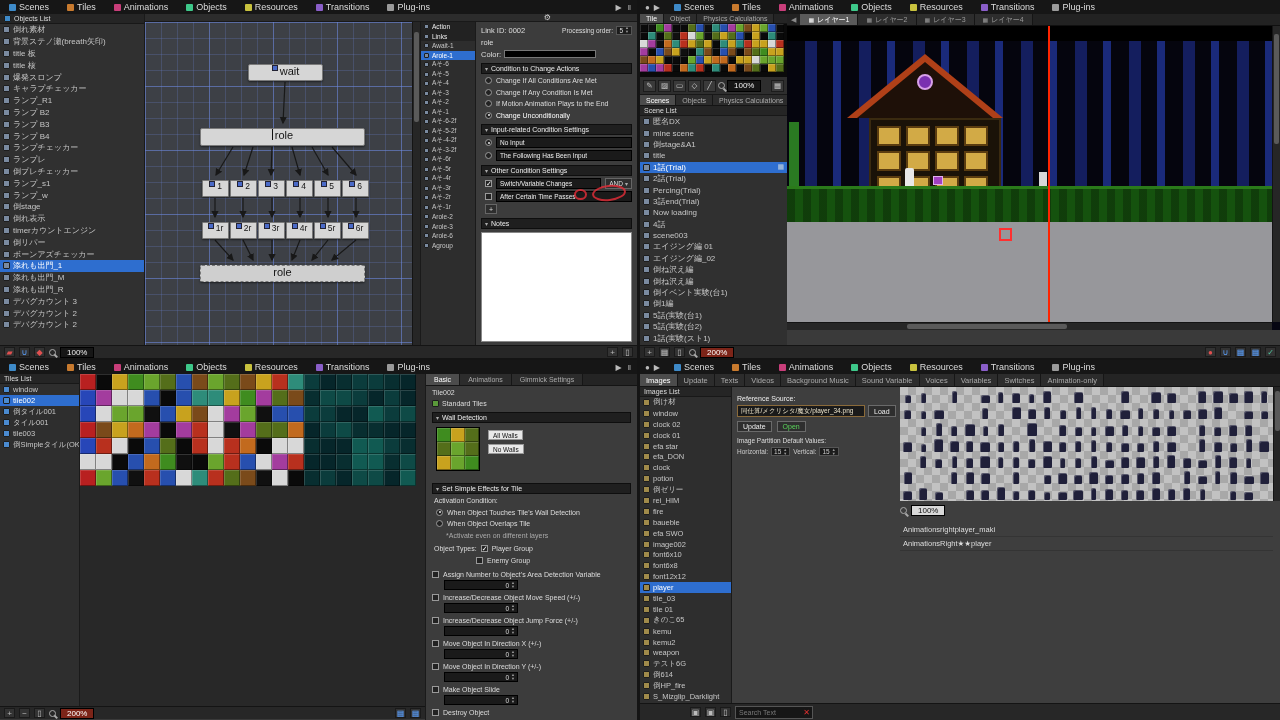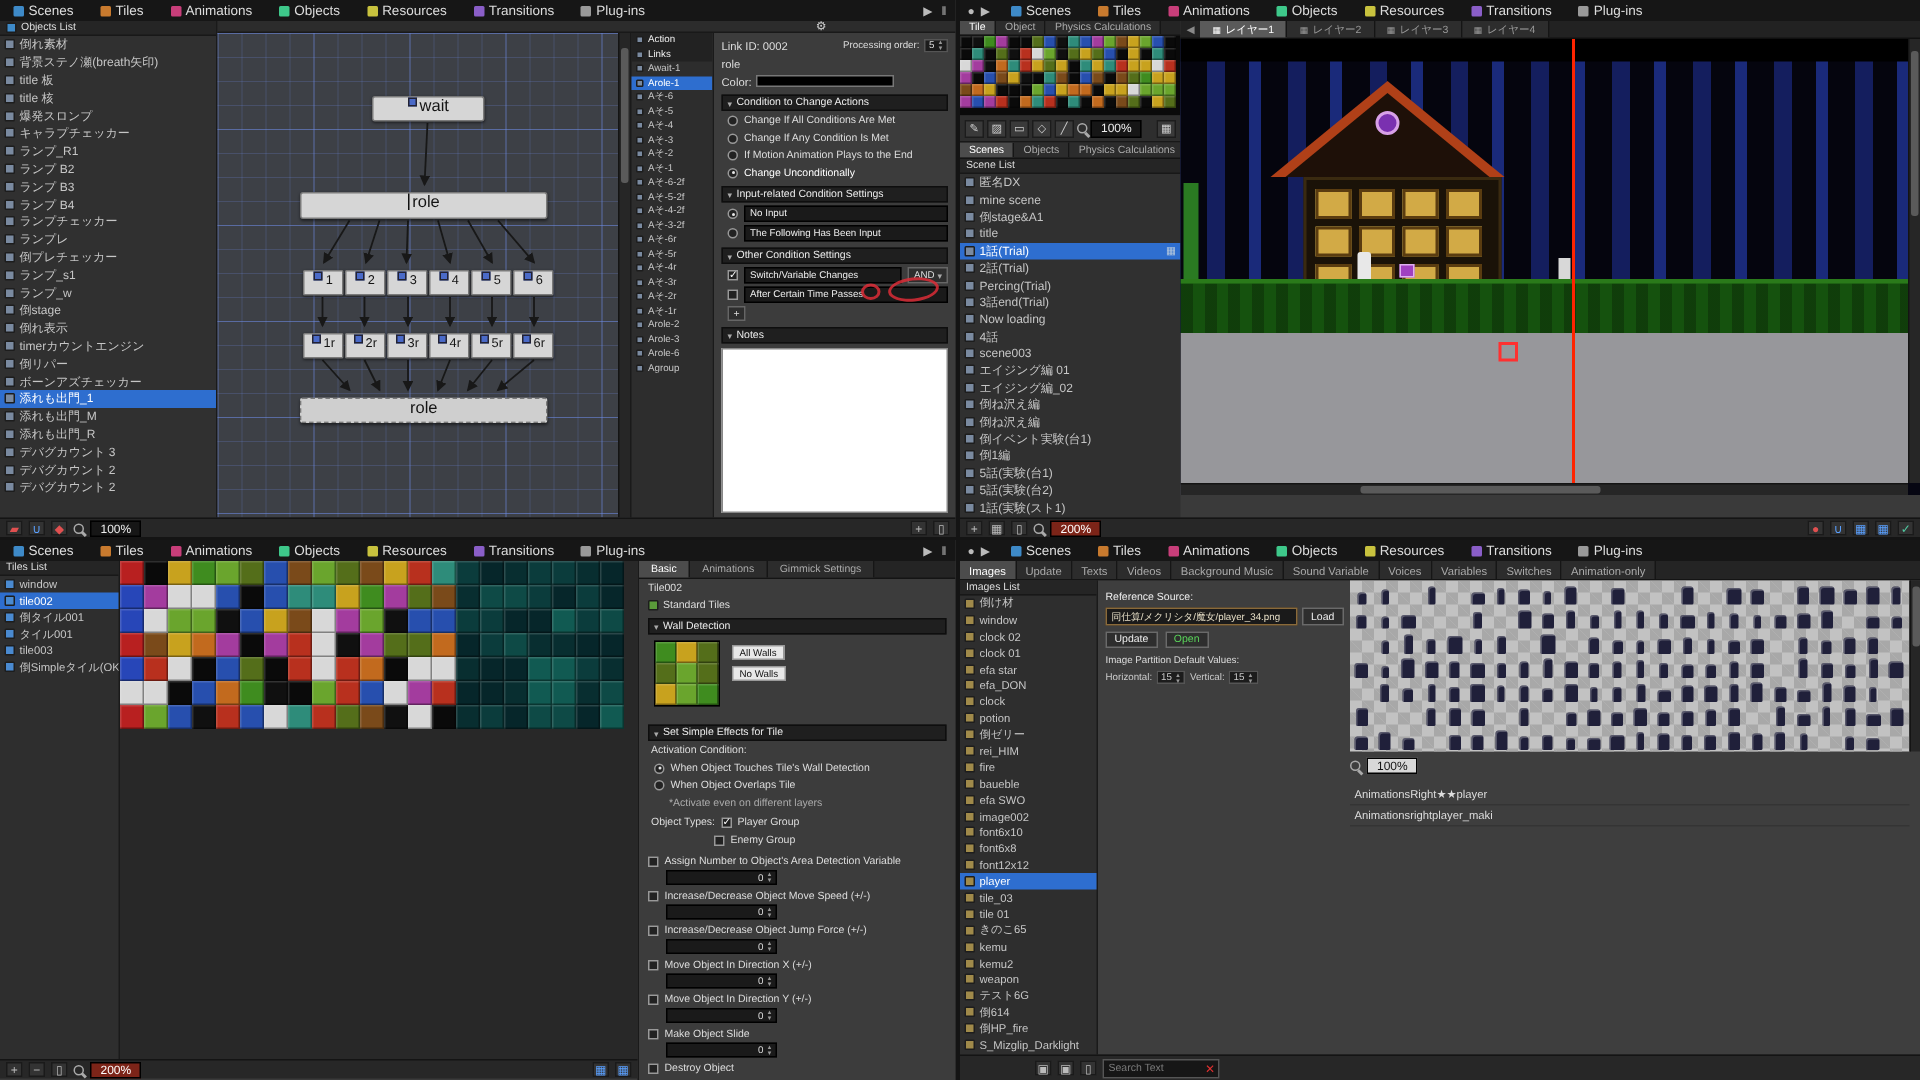--- a/index.html
+++ b/index.html
@@ -2098,24 +2098,24 @@
       <div class="vscroll" style="left:541px;top:0;height:114px">
           <div class="thumb" style="top:4px;height:40px"></div>
         </div>
       <div class="abs" style="left:168px;top:118px;display:flex;align-items:center;gap:4px">
         <span class="mag"></span>
         <span class="zoom-box" style="background:#d8d8d8;color:#111">100%</span>
       </div>
       <div class="abs" style="left:168px;top:136px;width:373px">
 
           <div class="anim-row">
+            <span>Animationsrightplayer_maki</span>
+          </div>
+          <div class="anim-row">
             <span>AnimationsRight★★player</span>
-          </div>
-          <div class="anim-row">
-            <span>Animationsrightplayer_maki</span>
           </div>
         </div>
     </div>
 
     <div class="statusbar" style="left:0;top:343px;width:640px;height:17px">
       <span class="sb-ic" style="margin-left:46px">▣</span>
       <span class="sb-ic">▣</span>
       <span class="sb-ic">▯</span>
       <span style="position:relative;display:inline-flex;align-items:center">
         <input class="search" placeholder="Search Text" style="">

